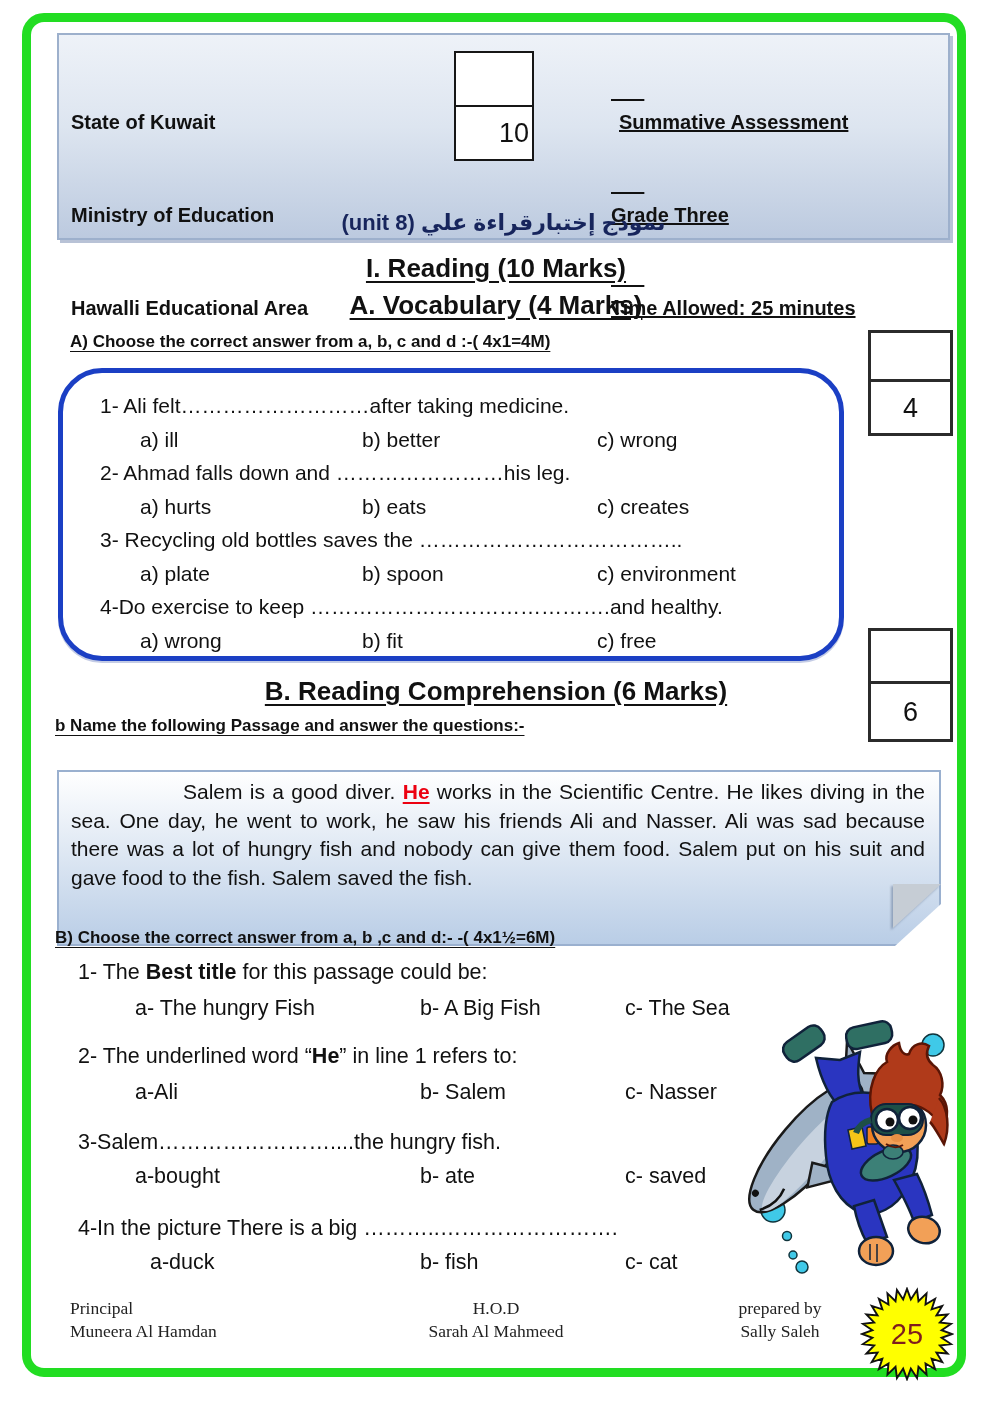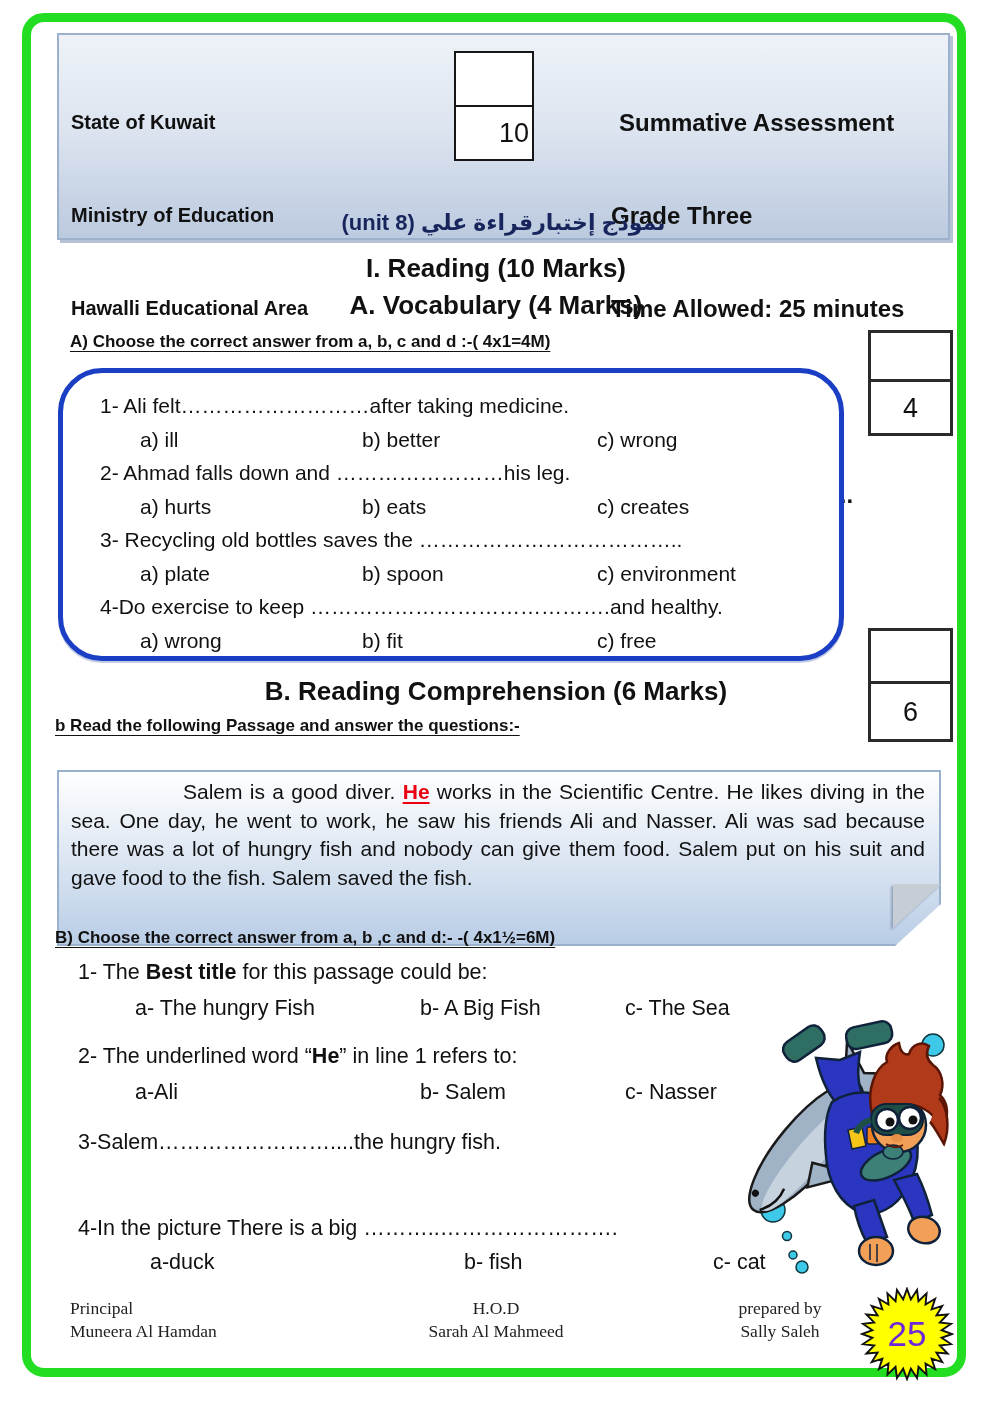--- a/index.html
+++ b/index.html
@@ -15,37 +15,37 @@
     pointer-events:none;
   }
   
   .header-box{
     position:absolute;left:57px;top:33px;width:893px;height:207px;
     background:linear-gradient(180deg,#eef2f8 0%,#dde5f0 45%,#bccadf 100%);
     border:2px solid #9db0cc;box-sizing:border-box;
     box-shadow:3px 3px 0 rgba(125,144,181,.55);
   }
   .hdr-left{position:absolute;left:12px;top:10px;font-weight:bold;font-size:20px;line-height:31px;white-space:pre;}
-  .hdr-right{position:absolute;left:552px;top:10px;font-weight:bold;font-size:24px;line-height:31px;white-space:pre;}
+  .hdr-right{position:absolute;left:552px;top:10px;font-weight:bold;font-size:20px;line-height:31px;white-space:pre;text-decoration:underline;}
   .hdr-right .l1{margin-left:8px}.hdr-right .l4{margin-left:14px}.hdr-right .l5{margin-left:22px}
   .name-line{margin-top:0px;}
   .score10{
     position:absolute;left:395px;top:16px;width:80px;height:110px;
     background:#fff;border:2px solid #161616;box-sizing:border-box;
   }
   .score10 .cell-top{height:52px;border-bottom:2px solid #161616;}
   .score10 .cell-bot{height:52px;display:flex;align-items:center;justify-content:center;font-size:27px;padding-left:40px;}
   .arabic-title{
     position:absolute;left:0;right:0;bottom:2px;text-align:center;direction:rtl;
     font-weight:bold;font-size:22px;color:#17255c;
   }
   
   .h-center{
     position:absolute;left:0;width:100%;text-align:center;font-weight:bold;font-size:26px;
-    text-underline-offset:4px;
+    text-decoration:underline;text-underline-offset:4px;
   }
   .inst{
     position:absolute;font-weight:bold;font-size:17px;
     text-decoration:underline;text-underline-offset:4px;
   }
   
   .vocab-box{
     position:absolute;left:58px;top:368px;width:786px;height:293px;
     border:5px solid #1b3fc4;border-radius:44px;box-sizing:border-box;
     background:#fff;padding:16px 10px 0 10px;
@@ -94,21 +94,21 @@
     font-family:"Liberation Serif","DejaVu Serif",serif;font-size:17.5px;line-height:23px;color:#222;}
   .f-block{position:absolute;top:0;text-align:center;}
   .f-principal{left:70px;text-align:left;}
   .f-hod{left:0;width:100%;}
   .f-prep{left:700px;width:160px;}
   
   .star-wrap{position:absolute;left:860px;top:1287px;width:94px;height:94px;}
   .star-wrap svg{position:absolute;left:0;top:0;}
   .star-num{
     position:absolute;left:0;top:0;width:94px;height:94px;display:flex;align-items:center;justify-content:center;
-    font-size:35px;color:#6d28d9;
+    font-size:29px;color:#7f1d1d;
   }
   
   .diver{position:absolute;left:736px;top:1012px;width:232px;height:280px;}
 </style>
 </head>
 <body>
 
 <div class="page">
 
   <div class="green-frame"></div>
@@ -165,21 +165,21 @@
     </div>
     <div class="q-line">4-Do exercise to keep …………………………………….and healthy.</div>
     <div class="opt-row">
       <span class="o1">a) wrong</span>
       <span class="o2">b) fit</span>
       <span class="o3">c) free</span>
     </div>
   </div>
 
   <div class="h-center" style="top:676px;">B.  Reading Comprehension (6 Marks)</div>
-  <div class="inst" style="left:55px;top:716px;">b Read the following Passage and answer the questions:-</div>
+  <div class="inst" style="left:55px;top:716px;">b Name the following Passage and answer the questions:-</div>
 
   <div class="side-box box6">
     <div class="cell-top"></div>
     <div class="cell-bot">6</div>
   </div>
 
   <div class="passage-box">
     <p><span>Salem is a good diver. </span><span class="he-red">He</span><span> works in the Scientific Centre. He likes diving in the sea. One day, he went to work, he saw his friends Ali and Nasser. Ali was sad because there was a lot of hungry fish and nobody can give them food. Salem put on his suit and gave food to the fish. Salem saved the fish.</span></p>
   </div>
   <div class="fold"></div>
@@ -194,23 +194,28 @@
   </div>
 
   <div class="cq" style="top:1044px;"><span>2- The underlined word “</span><b>He</b><span>” in line 1 refers to:</span></div>
   <div class="copt" style="top:1080px;">
     <span class="o1">a-Ali</span>
     <span class="o2">b- Salem</span>
     <span class="o3">c- Nasser</span>
   </div>
 
   <div class="cq" style="top:1130px;"><span>3-Salem……………………....the hungry fish.</span><b></b><span></span></div>
+  <div class="copt" style="top:1164px;">
+    <span class="o1">a-bought</span>
+    <span class="o2">b- ate</span>
+    <span class="o3">c- saved</span>
+  </div>
 
   <div class="cq" style="top:1216px;"><span>4-In the picture There is a big ………..……………………. </span><b></b><span></span></div>
-  <div class="copt" style="top:1250px;padding-left:95px;gap:44px;">
+  <div class="copt" style="top:1250px;padding-left:95px;">
     <span class="o1" style="width:270px;">a-duck</span>
     <span class="o2">b- fish</span>
     <span class="o3">c- cat</span>
   </div>
 
   <svg class="diver" viewBox="0 0 232 280" aria-hidden="true">
 
     <g stroke="#10343c" stroke-width="1.5" fill="#3fc9e8">
       <circle cx="197" cy="33" r="11"></circle>
         <circle cx="193" cy="77" r="8"></circle>

